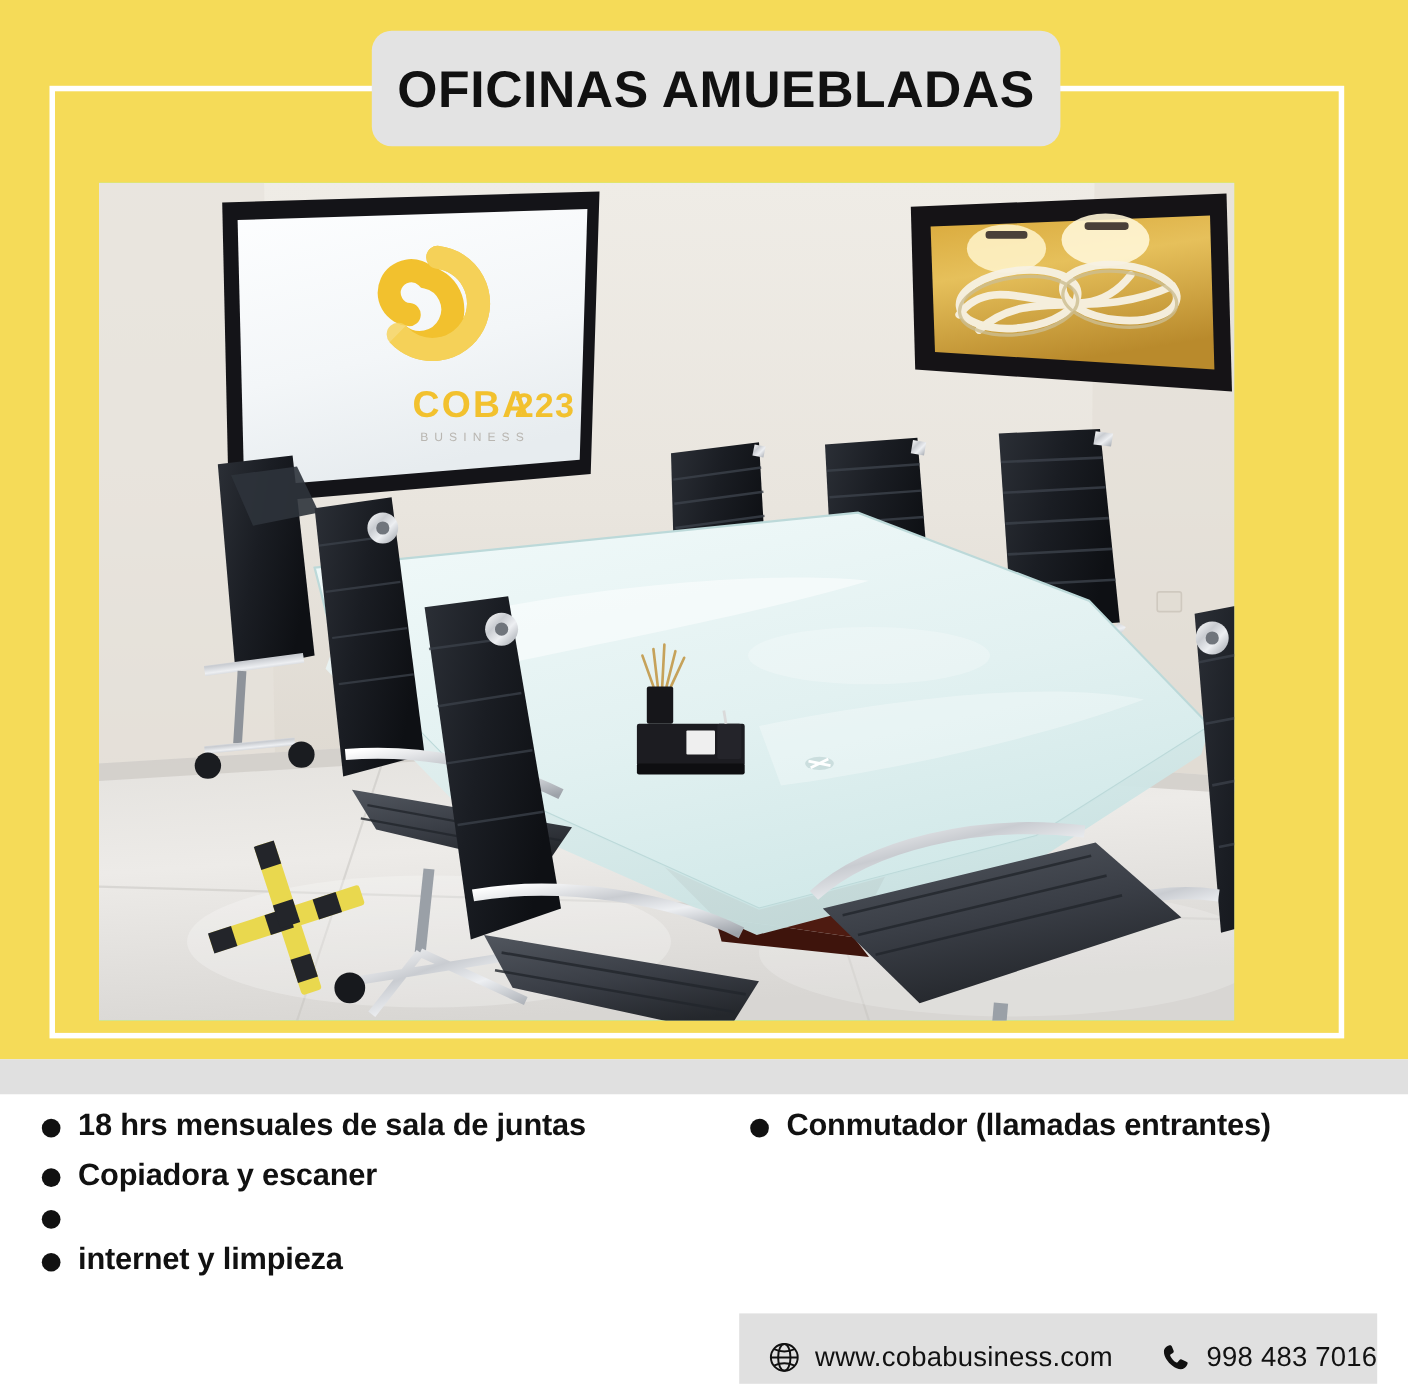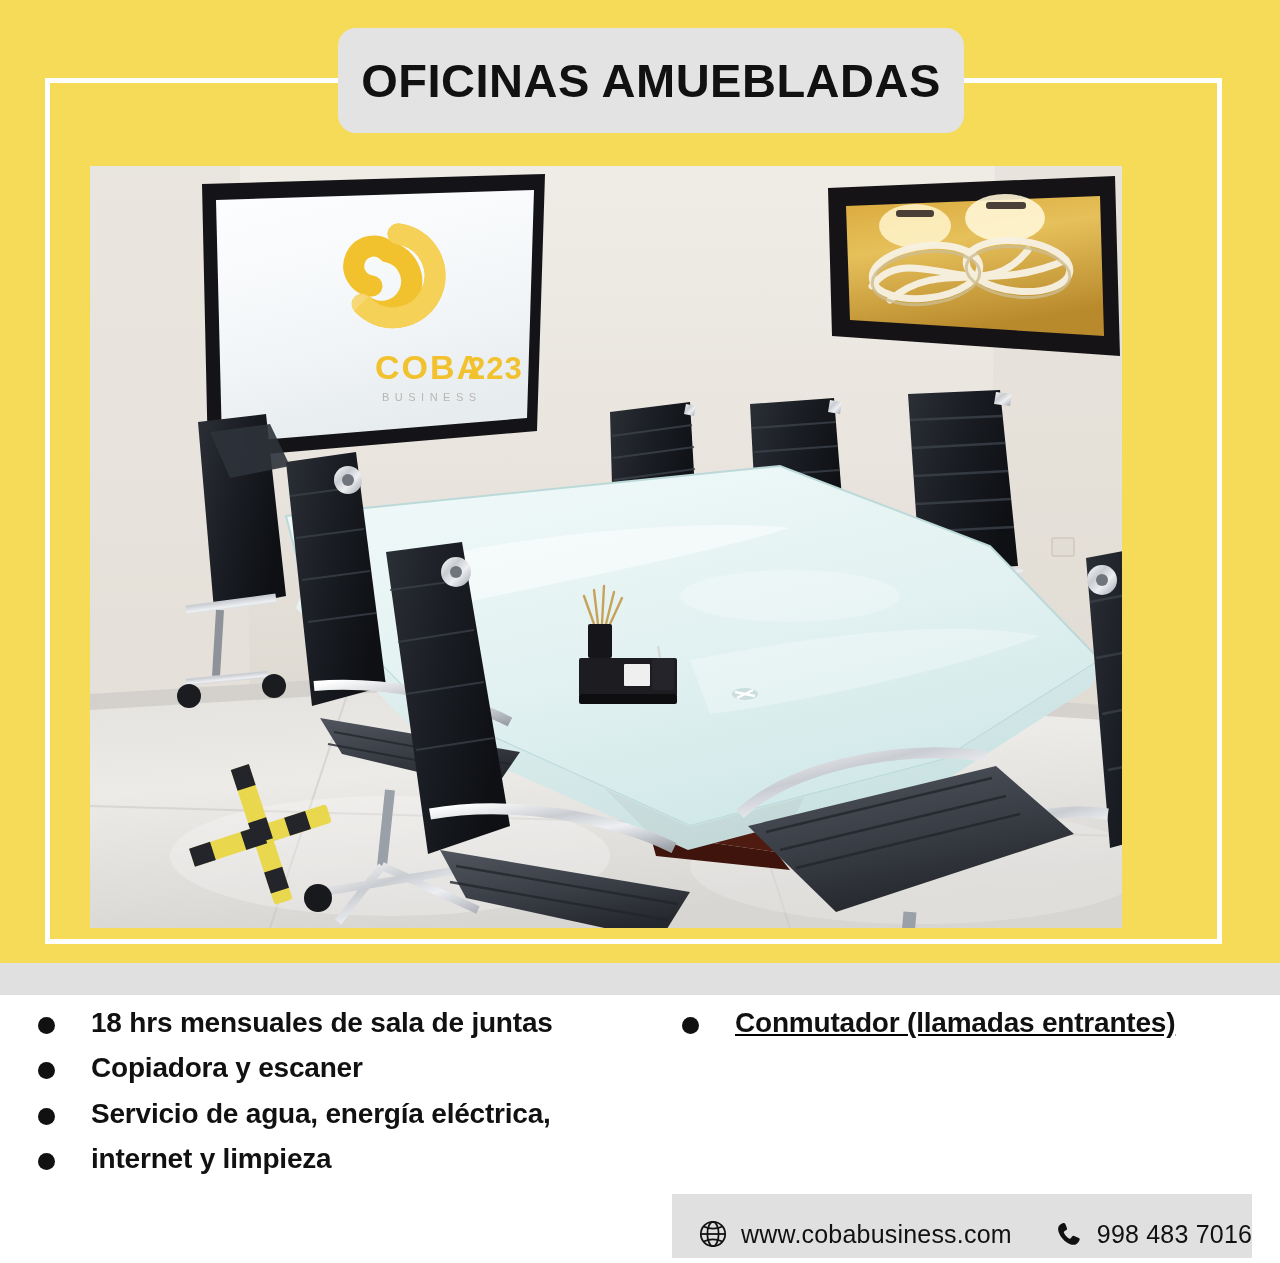--- a/index.html
+++ b/index.html
@@ -90,27 +90,25 @@
   }
   .col-left {
     position: absolute;
     left: 38px; top: 12px;
     width: 625px;
   }
   .col-right {
     position: absolute;
     left: 682px; top: 12px;
     width: 560px;
-    text-decoration: underline;
   }
   .bullet-row {
     display: flex;
     align-items: baseline;
     margin-bottom: 14px;
-    gap: 20px;
   }
   .bullet-dot {
     flex: 0 0 auto;
     width: 17px;
     height: 17px;
     border-radius: 50%;
     background: #111111;
     margin-right: 16px;
     position: relative;
     top: 2px;
@@ -466,21 +464,20 @@
       <div class="bullet-row">
         <span class="bullet-dot"></span>
         <span class="bullet-label">18 hrs mensuales de sala de juntas</span>
       </div>
       <div class="bullet-row">
         <span class="bullet-dot"></span>
         <span class="bullet-label">Copiadora y escaner</span>
       </div>
       <div class="bullet-row">
         <span class="bullet-dot"></span>
-        <span class="bullet-label">Servicio de agua, energía eléctrica,</span>
       </div>
       <div class="bullet-row">
         <span class="bullet-dot"></span>
         <span class="bullet-label">internet y limpieza</span>
       </div>
     </div>
 
     <div class="col-right">
       <div class="bullet-row">
         <span class="bullet-dot"></span>

